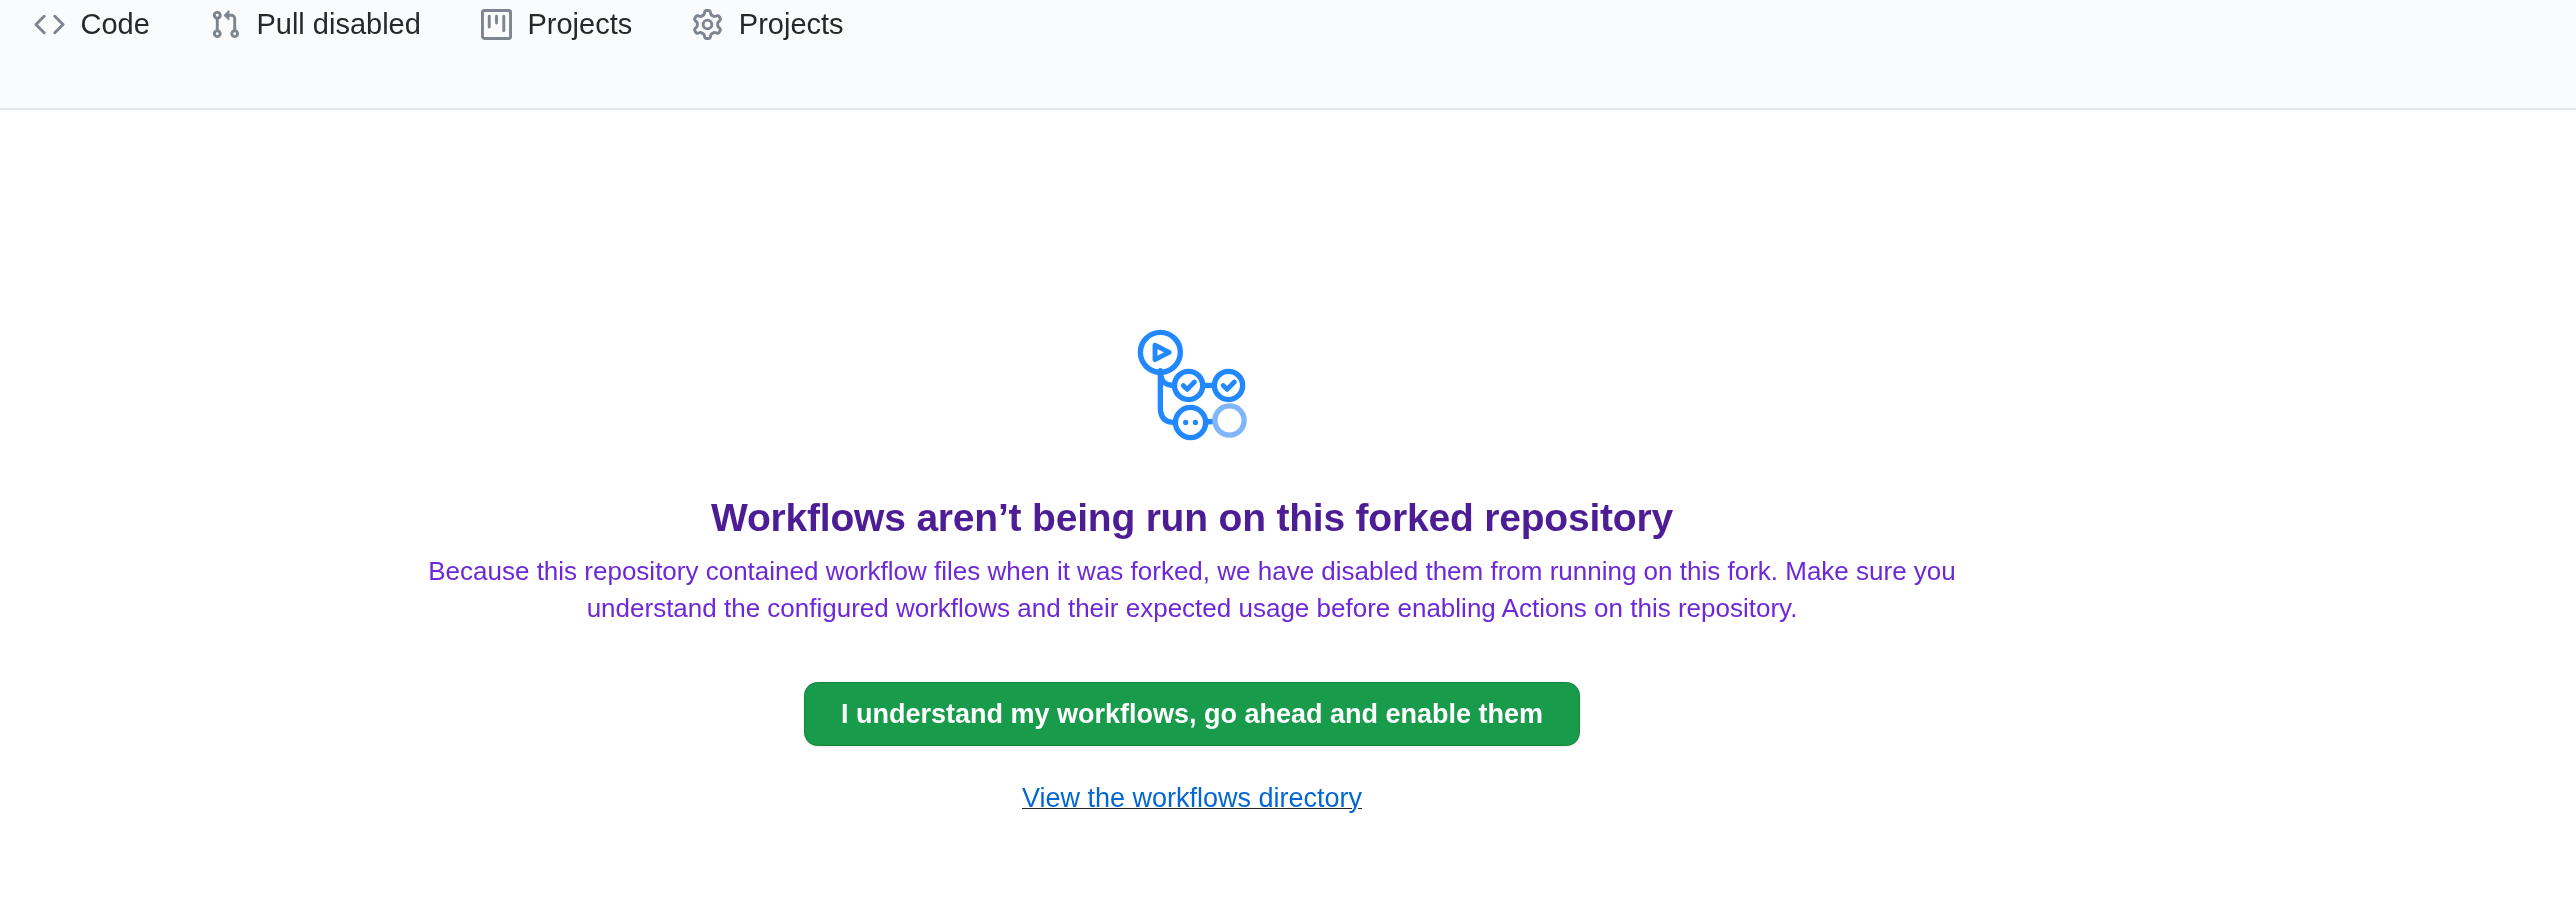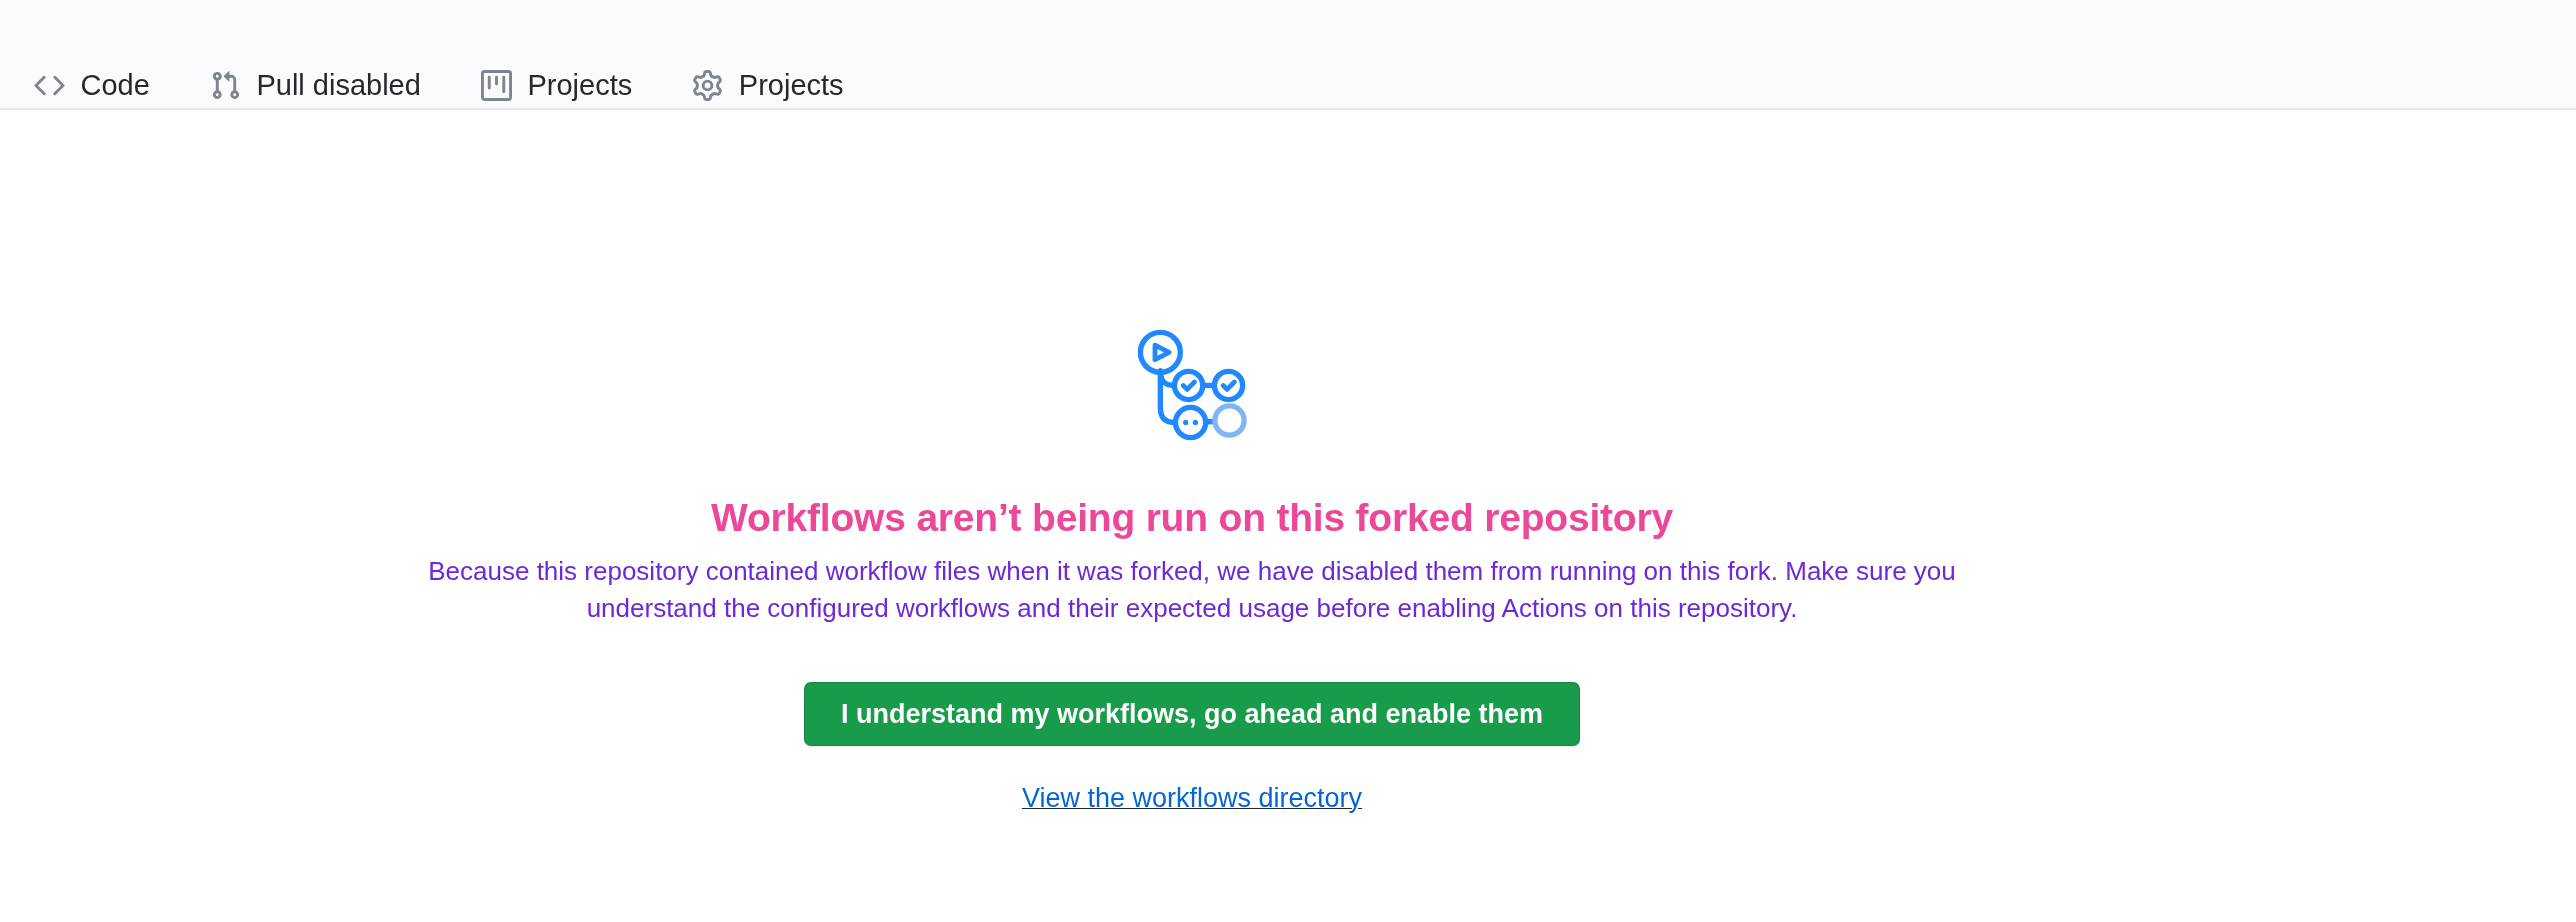--- a/index.html
+++ b/index.html
@@ -9,21 +9,21 @@
     height: 923px;
     background: #ffffff;
     font-family: "Liberation Sans", sans-serif;
     color: #24292e;
     overflow: hidden;
   }
 
   
   .repo-nav {
     display: flex;
-    align-items: flex-end;
+    align-items: flex-start;
     height: 110px;
     background: #fafbfc;
     border-bottom: 2px solid #e4e8ec;
     padding-left: 3.9px;
   }
   .tab {
     display: flex;
     align-items: center;
     padding: 7.8px 30px 0 30px;
     font-size: 29px;
@@ -48,38 +48,38 @@
   .blankslate {
     padding-top: 218px;
     text-align: center;
   }
   .graphic { display: inline-block; }
   .bs-heading {
     margin: 49px 0 0 0;
     font-size: 39px;
     line-height: 47px;
     font-weight: 700;
-    color: #ec4899;
+    color: #4c1d95;
     letter-spacing: -0.2px;
   }
   .bs-desc {
     width: 1612px;
     margin: 11.7px auto 0 auto;
     font-size: 26px;
     line-height: 37px;
     color: #6d28d9;
   }
   .enable-btn {
     display: inline-block;
     margin-top: 55px;
     height: 64px;
     padding: 0 36px;
     background: #189c4b;
     border: 1px solid rgba(27,31,35,0.2);
-    border-radius: 7px;
+    border-radius: 14px;
     color: #ffffff;
     font-family: "Liberation Sans", sans-serif;
     font-size: 27px;
     font-weight: 700;
     line-height: 63px;
     cursor: pointer;
     box-shadow: 0 2px 0 rgba(27,31,35,0.06);
   }
   .workflows-link-row { margin-top: 37px; text-decoration: underline; }
   .workflows-link {

